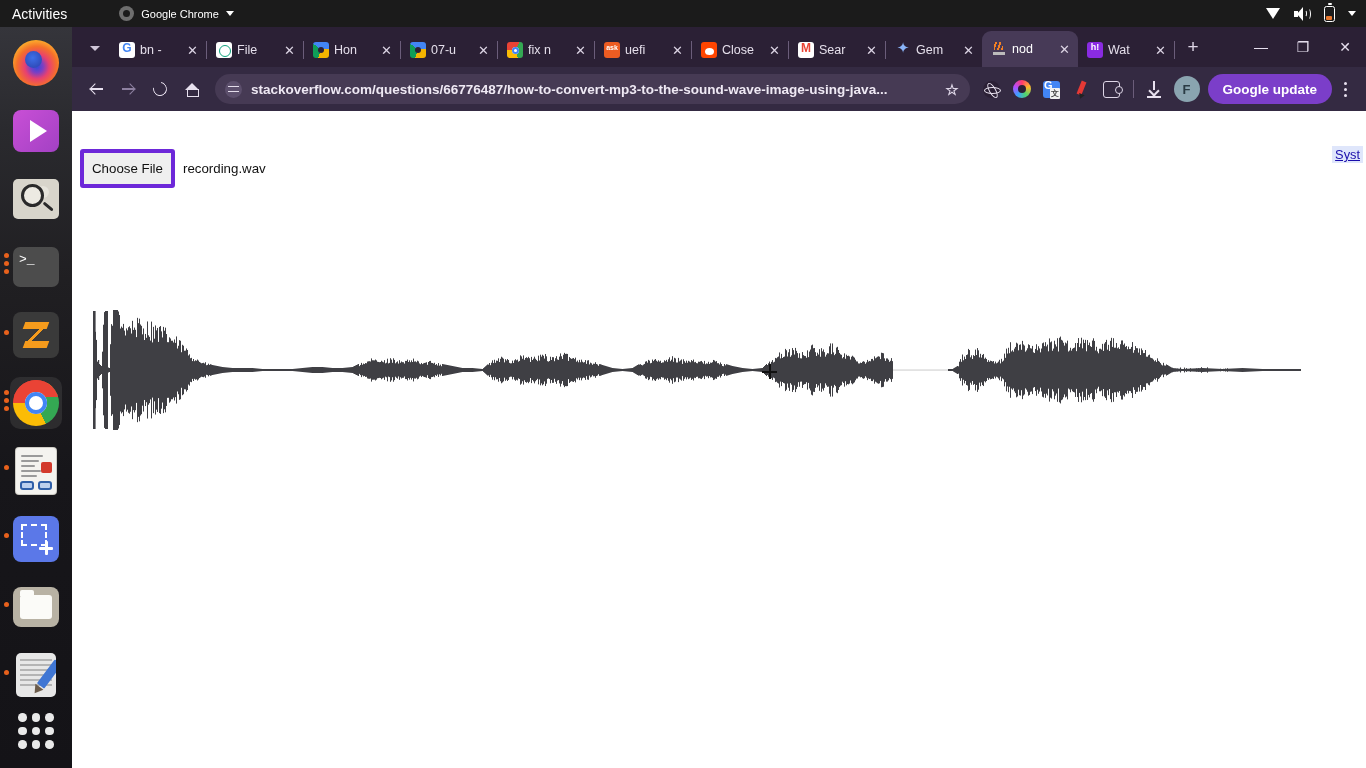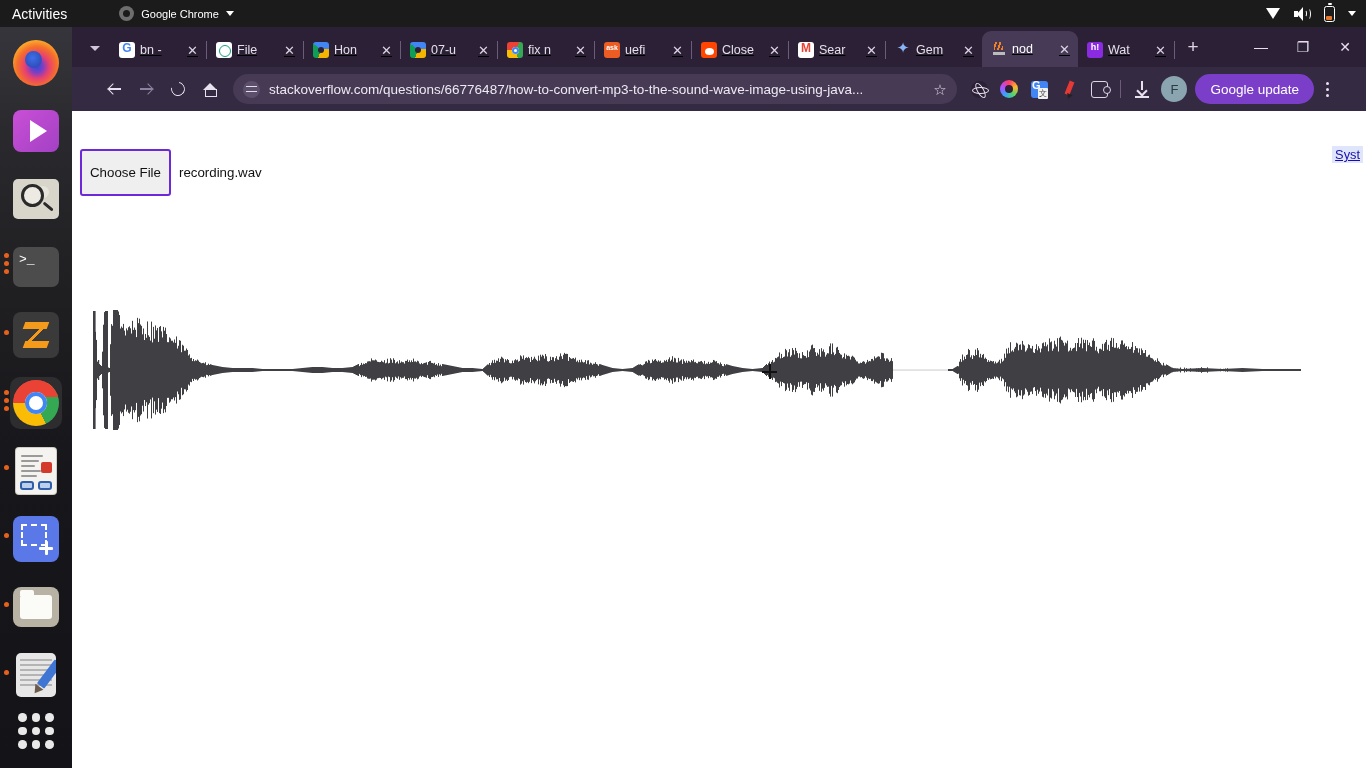--- a/index.html
+++ b/index.html
@@ -175,21 +175,21 @@
     background:#2b2035; display:flex; align-items:flex-end; padding-left:8px;
   }
   #tabsearch{
     width:30px;height:28px;margin-bottom:5px;border-radius:6px;
     display:flex;align-items:center;justify-content:center;flex:0 0 auto;
   }
   .chev{width:0;height:0;border-left:5px solid transparent;border-right:5px solid transparent;border-top:5px solid #cfc6d8;}
   .tabs{display:flex;align-items:flex-end;height:40px;}
   .tab{
     height:34px;width:96px;display:flex;align-items:center;gap:5px;
-    padding:0 5px 0 9px;border-radius:9px 9px 0 0;position:relative;flex:0 0 auto;text-decoration:underline;
+    padding:0 5px 0 9px;border-radius:9px 9px 0 0;position:relative;flex:0 0 auto;
   }
   .tab .favicon{width:16px;height:16px;flex:0 0 auto;border-radius:3px;overflow:hidden;position:relative;}
   .tab .tlabel{
     color:#e5dfeb;font-size:12.5px;white-space:nowrap;overflow:hidden;flex:1 1 auto;
   }
   .tab .tclose{
     width:17px;height:17px;flex:0 0 auto;color:#ddd5e5;font-size:13px;line-height:17px;text-align:center;
   }
   .tab.active{ background:#473a57; height:36px;}
   .tab.active .tlabel{color:#ffffff;}
@@ -218,21 +218,21 @@
   .fv-so{background:transparent;position:relative;}
   .fv-so::after{content:"";position:absolute;left:2px;bottom:2px;width:12px;height:3px;background:#bcbbbb;}
   .fv-so::before{content:"";position:absolute;left:3px;top:1px;width:9px;height:8px;
     background:repeating-linear-gradient(-70deg,#f48024 0 2px,transparent 2px 4px);}
   .fv-h{background:#8a2be2;border-radius:3px;position:relative;}
   .fv-h::after{content:"h!";position:absolute;left:0;right:0;top:0px;text-align:center;font-size:9px;font-weight:bold;color:#fff;}
 
   
   #toolbar{
     position:absolute;left:0;top:40px;width:1294px;height:44px;
-    background:#342a42;display:flex;align-items:center;padding:0 26px;gap:0;
+    background:#342a42;display:flex;align-items:center;padding:0 8px;gap:0;font-weight:bold;
   }
   .tbtn{width:32px;height:32px;border-radius:50%;display:flex;align-items:center;justify-content:center;color:#e8e1ef;flex:0 0 auto;}
   .arrowL,.arrowR{width:13px;height:13px;position:relative;}
   .arrowL::before{content:"";position:absolute;left:1px;top:5.5px;width:12px;height:1.6px;background:currentColor;}
   .arrowL::after{content:"";position:absolute;left:1px;top:2.5px;width:7px;height:7px;border-left:1.6px solid currentColor;border-bottom:1.6px solid currentColor;transform:rotate(45deg);}
   .arrowR::before{content:"";position:absolute;left:0;top:5.5px;width:12px;height:1.6px;background:currentColor;}
   .arrowR::after{content:"";position:absolute;right:1px;top:2.5px;width:7px;height:7px;border-right:1.6px solid currentColor;border-top:1.6px solid currentColor;transform:rotate(45deg);}
   .reload{width:14px;height:14px;border:1.7px solid currentColor;border-radius:50%;border-top-color:transparent;transform:rotate(-35deg);}
   .homeic{width:14px;height:13px;position:relative;}
   .homeic::before{content:"";position:absolute;left:0;top:0;width:0;height:0;border-left:7px solid transparent;border-right:7px solid transparent;border-bottom:7px solid currentColor;}
@@ -279,22 +279,22 @@
   #kebab i{width:3px;height:3px;border-radius:50%;background:#e8e1ef;}
 
   
   #page{
     position:absolute;left:0;top:84px;width:1294px;height:657px;background:#ffffff;overflow:hidden;
   }
   #filerow{
     position:absolute;left:8px;top:38px;display:flex;align-items:center;gap:8px;
   }
   #choosefile{
-    background:#efefef;border:2px solid #6d28d9;border-radius:3px;
-    font-size:13.3px;color:#111;padding:14px 8px;font-family:"Liberation Sans",sans-serif;
+    background:#efefef;border:4px solid #6d28d9;border-radius:3px;
+    font-size:13.3px;color:#111;padding:8px 8px;font-family:"Liberation Sans",sans-serif;
   }
   #filename{font-size:13.3px;color:#111;}
   #closelink{
     position:absolute;right:3px;top:35px;background:#dfe6fb;
     color:#1a0dab;font-size:12.8px;text-decoration:underline;padding:1px 3px;
   }
   #wavewrap{position:absolute;left:0;top:0;width:1294px;height:657px;}
   #cursor{
     position:absolute;left:690px;top:253px;width:15px;height:15px;pointer-events:none;
   }

